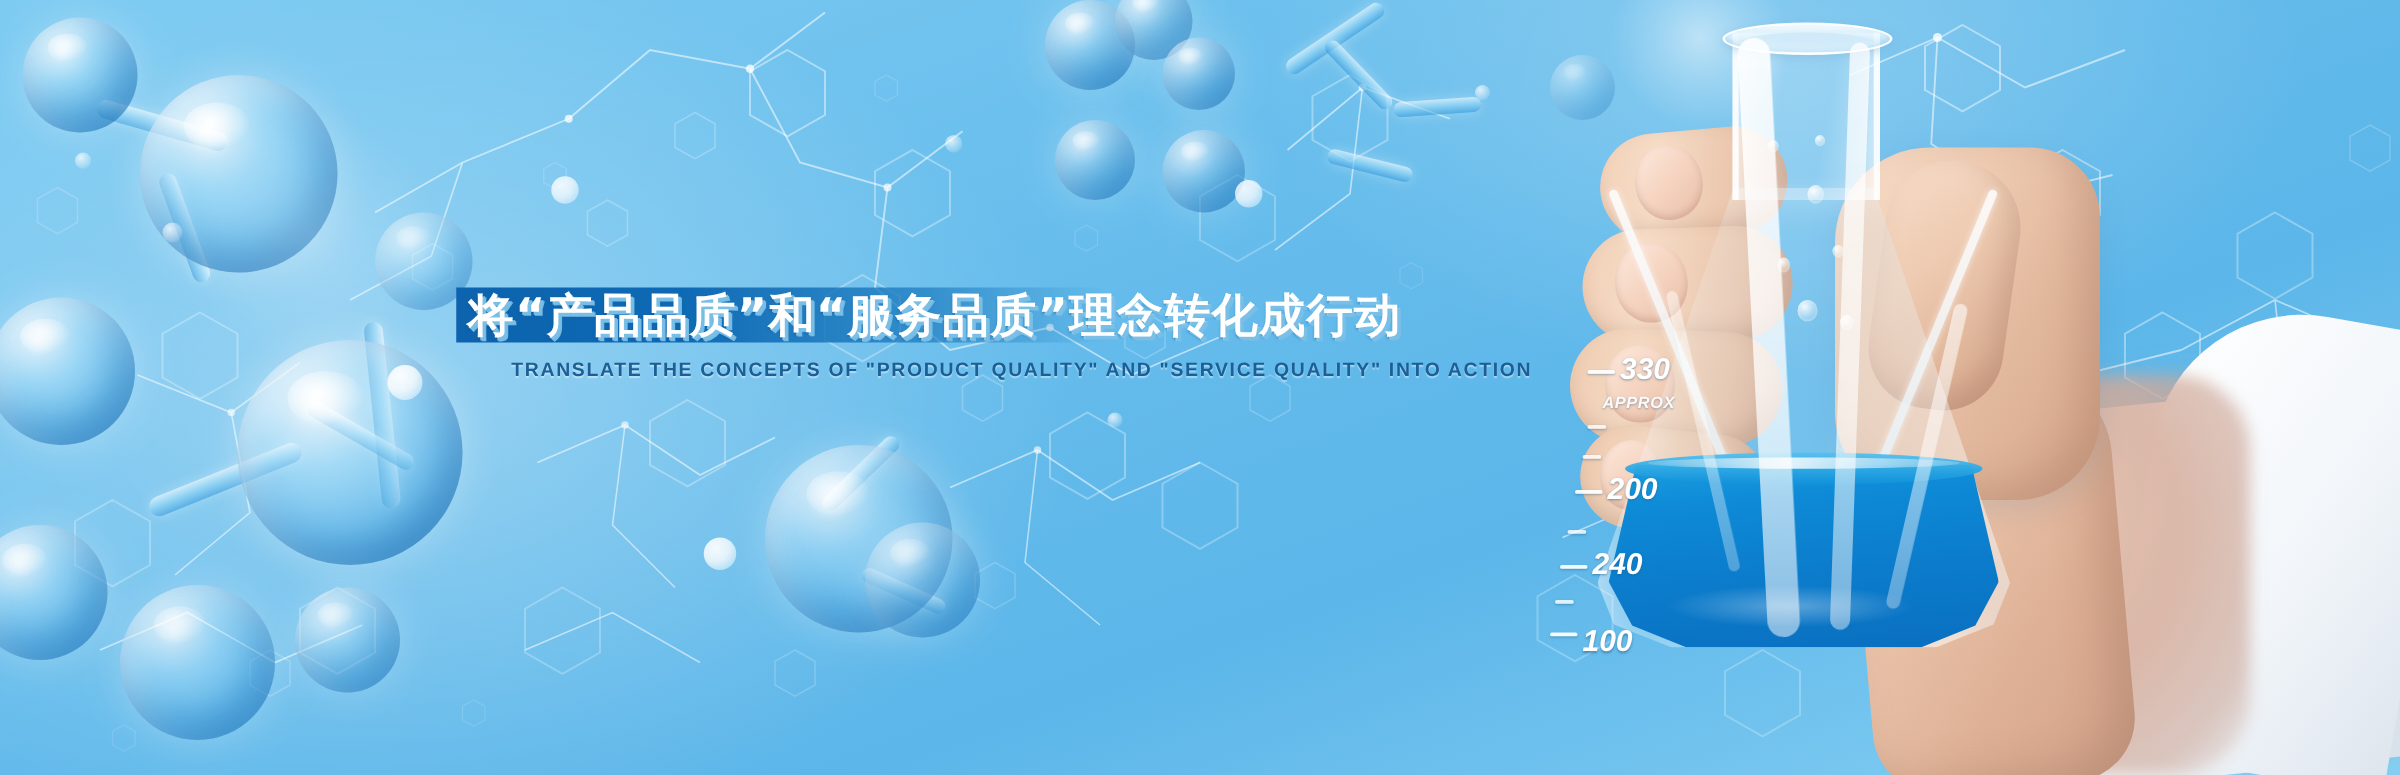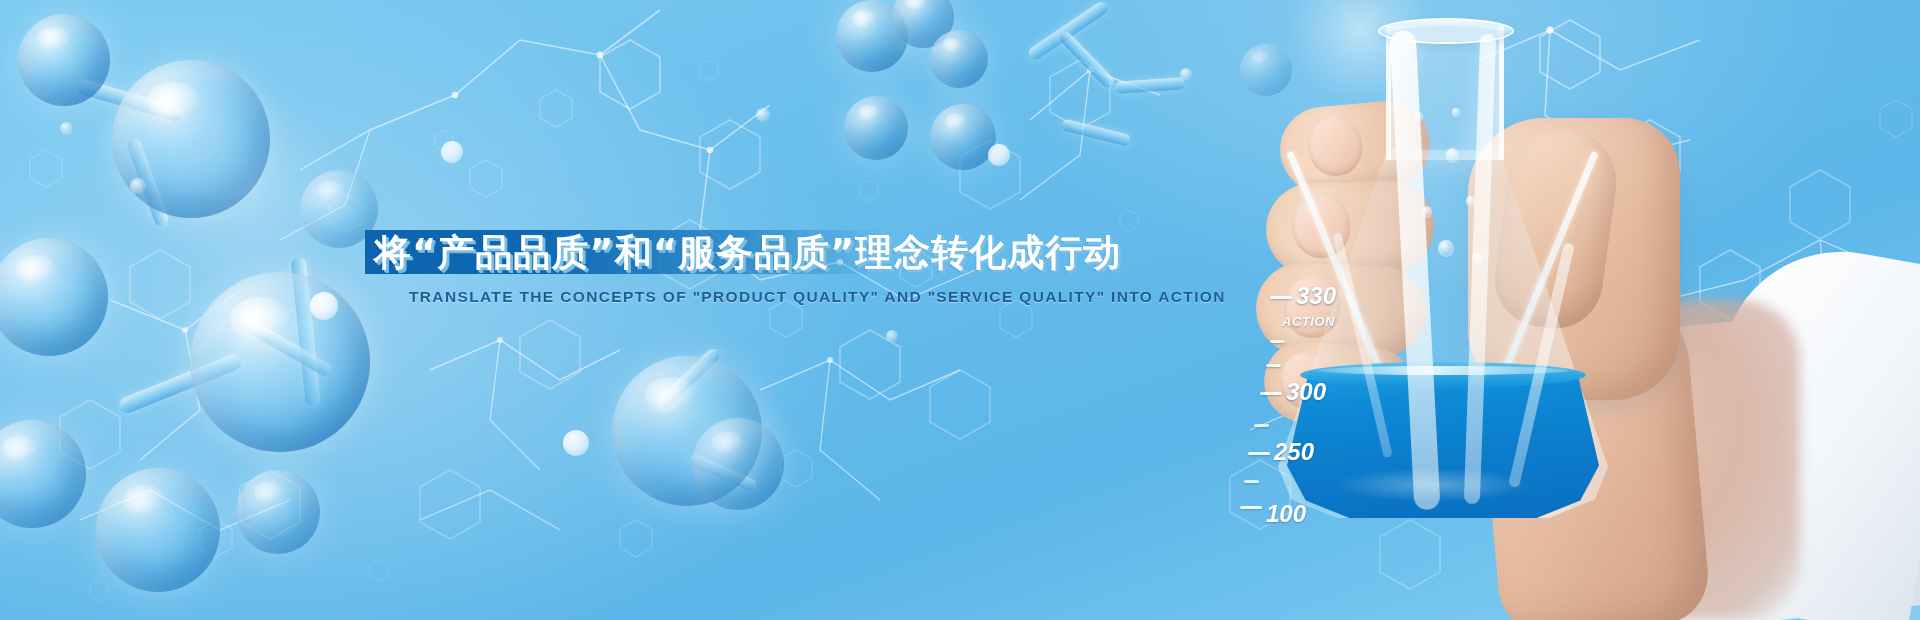--- a/index.html
+++ b/index.html
@@ -366,32 +366,32 @@
       <div class="droplet" style="left:182px; top:206px; width:10px; height:12px;"></div>
       <div class="droplet" style="left:226px; top:196px; width:9px;  height:10px;"></div>
       <div class="droplet" style="left:198px; top:240px; width:16px; height:17px;"></div>
       <div class="droplet" style="left:232px; top:252px; width:11px; height:12px;"></div>
       <div class="droplet" style="left:174px; top:112px; width:9px;  height:10px;"></div>
       <div class="droplet" style="left:212px; top:108px; width:8px;  height:9px;"></div>
 
       <div class="grad-tick" style="left:30px; top:296px; width:22px;"></div>
       <div class="grad-label" style="left:56px; top:282px; font-size:24px;">330</div>
 
-      <div class="grad-label" style="left:42px; top:314px; font-size:13px; letter-spacing:.5px; opacity:.9;">ACTION</div>
+      <div class="grad-label" style="left:42px; top:314px; font-size:13px; letter-spacing:.5px; opacity:.9;">APPROX</div>
 
       <div class="grad-tick small" style="left:30px; top:340px; width:15px;"></div>
       <div class="grad-tick small" style="left:26px; top:364px; width:15px;"></div>
 
       <div class="grad-tick" style="left:20px; top:392px; width:22px;"></div>
-      <div class="grad-label" style="left:46px; top:378px; font-size:24px;">300</div>
+      <div class="grad-label" style="left:46px; top:378px; font-size:24px;">200</div>
 
       <div class="grad-tick small" style="left:14px; top:424px; width:15px;"></div>
 
       <div class="grad-tick" style="left:8px; top:452px; width:22px;"></div>
-      <div class="grad-label" style="left:34px; top:438px; font-size:24px;">250</div>
+      <div class="grad-label" style="left:34px; top:438px; font-size:24px;">240</div>
 
       <div class="grad-tick small" style="left:4px; top:480px; width:15px;"></div>
 
       <div class="grad-tick" style="left:0px; top:506px; width:22px;"></div>
       <div class="grad-label" style="left:26px; top:500px; font-size:24px;">100</div>
     </div>
   </div>
 
   <div id="text-block">
     <div id="headline-band"></div>

